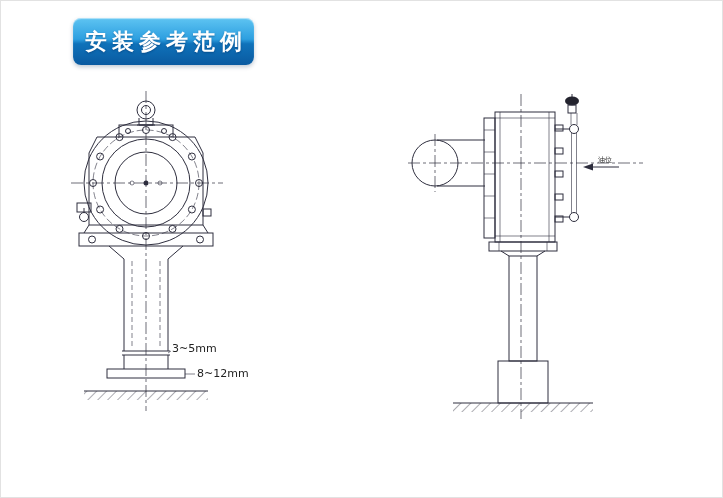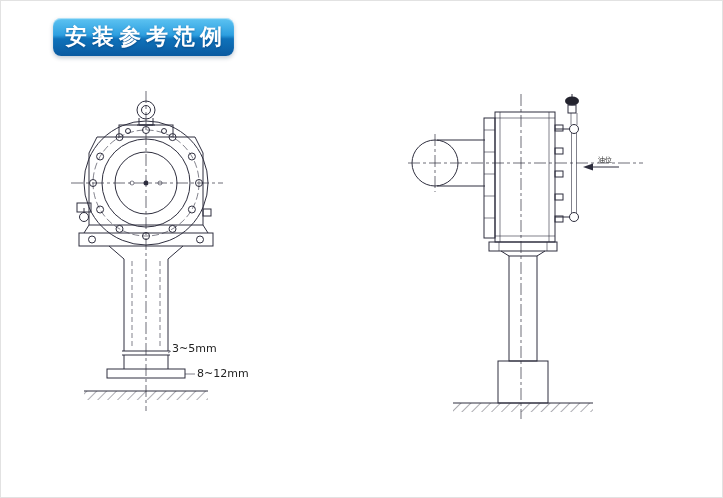--- a/index.html
+++ b/index.html
@@ -6,22 +6,22 @@
   .page{
     position:relative;
     width:723px;height:498px;
     background:#ffffff;
     border:1px solid #e2e2e2;
     box-sizing:border-box;
     overflow:hidden;
     font-family:"DejaVu Sans", sans-serif;
   }
   .badge{
-    position:absolute;left:52px;top:17px;
-    width:181px;height:38px;
+    position:absolute;left:72px;top:17px;
+    width:181px;height:47px;
     border-radius:8px;
     background:linear-gradient(180deg,#5ec4f2 0%,#2d9fe0 45%,#0f72ba 55%,#0a5aa0 100%);
     box-shadow:0 2px 4px rgba(0,40,80,.25), inset 0 1px 1px rgba(255,255,255,.55);
     display:flex;align-items:center;justify-content:center;
   }
   .badge span{
     color:#ffffff;
     font-weight:bold;
     font-size:22px;
     letter-spacing:5px;

